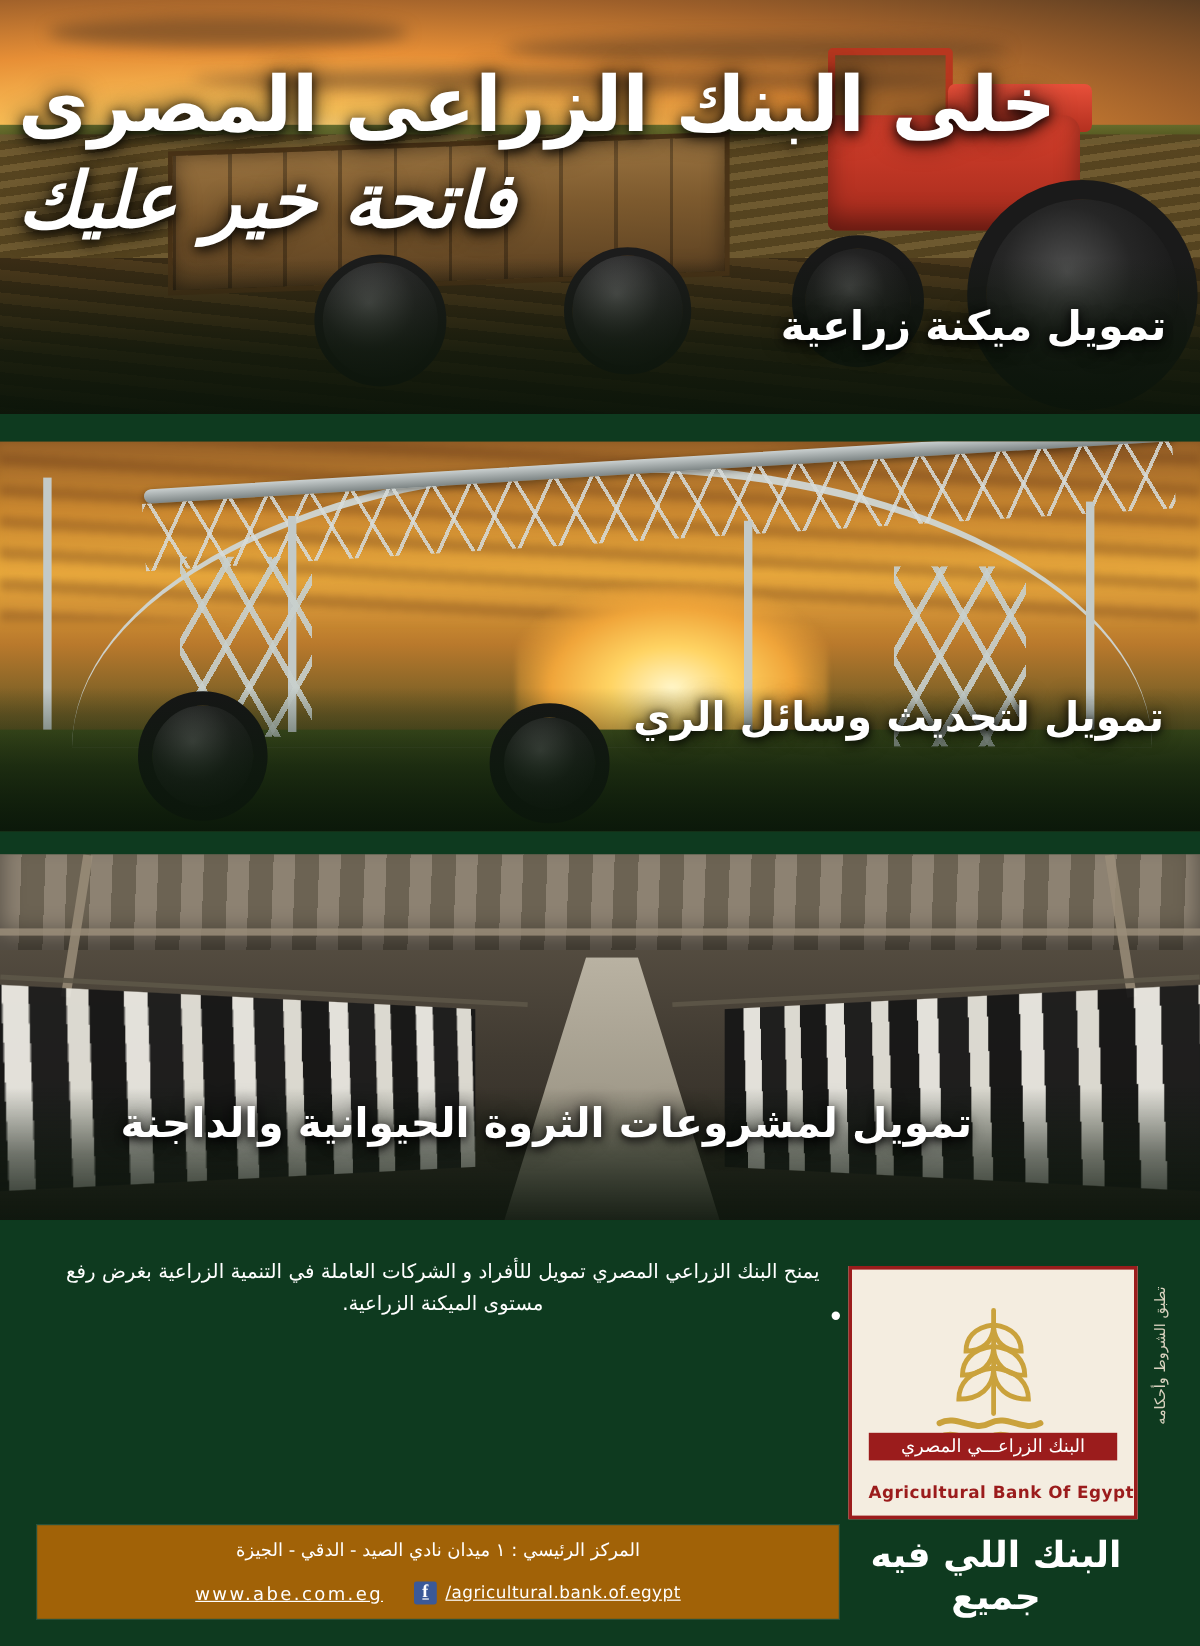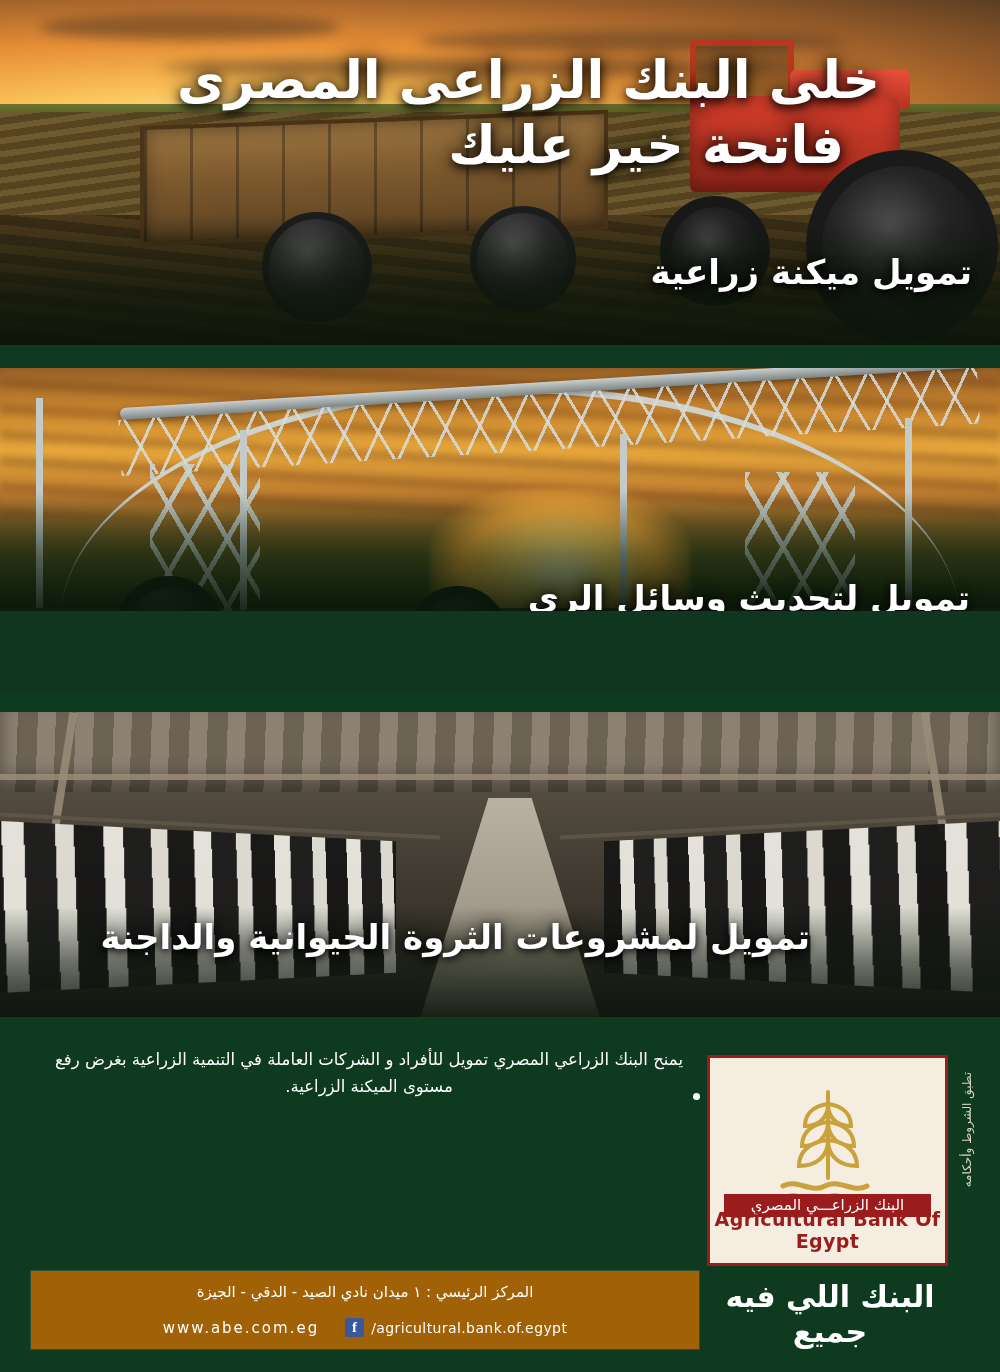--- a/index.html
+++ b/index.html
@@ -101,21 +101,21 @@
     background: radial-gradient(circle at 42% 38%, #4a4a4a 0%, #232323 40%, #0d0d0d 100%);
     border: 11px solid #181818;
   }
   .p1-dark {
     position:absolute; left:0; bottom:0; width:1000px; height:130px;
     background: linear-gradient(to bottom, rgba(15,25,12,0) 0%, rgba(12,22,10,.75) 60%, rgba(10,20,9,.95) 100%);
   }
 
   
   .panel2 {
-    position:absolute; left:0; top:368px; width:1000px; height:243px;
+    position:absolute; left:0; top:368px; width:1000px; height:325px;
     overflow:hidden;
     background: linear-gradient(to bottom, #8f5a23 0%, #c8862c 18%, #e8a93a 34%, #b9792c 52%, #6c5a25 70%, #3d4a1d 88%, #24331a 100%);
   }
   .p2-sun {
     position:absolute; left:430px; top:120px; width:260px; height:170px;
     background: radial-gradient(ellipse at center, #fff6c9 0%, #ffd463 28%, #f0a53a 55%, rgba(200,120,40,0) 78%);
     filter: blur(2px);
   }
   .p2-clouds {
     position:absolute; left:0; top:0; width:1000px; height:150px;
@@ -210,28 +210,28 @@
     font-size: 34px;
     font-weight: bold;
     text-shadow: 0 2px 7px rgba(0,0,0,.95), 0 0 18px rgba(0,0,0,.8);
     letter-spacing: .5px;
     white-space: nowrap;
   }
   .headline {
     position:absolute;
     right: 120px;
     color:#ffffff;
-    font-size: 52px;
+    font-size: 64px;
     font-weight: bold;
     line-height: 1.25;
-    text-align: right;
+    text-align: left;
     text-shadow: 0 3px 10px rgba(0,0,0,.95), 0 0 22px rgba(0,0,0,.85);
     white-space: nowrap;
   }
-  .headline .l2 { display:block; margin-right: 36px; }
+  .headline .l2 { display:block; margin-right: 36px; font-style: italic; }
 
   
   .bottom {
     position:absolute; left:0; top:1017px; width:1000px; height:355px;
     background: #0e3a1f;
   }
   .logo-box {
     position:absolute; right: 52px; top: 38px;
     width: 235px; height: 205px;
     background: #f4ede0;
@@ -246,23 +246,22 @@
     text-align:center;
     color:#ffffff;
     background:#9b1c1c;
     margin: 12px 14px;
     font-size: 15px;
     padding: 2px 0 3px;
     letter-spacing:1px;
   }
   .logo-name-en {
     position:absolute; left:0; right:0; bottom:11px;
-    text-align:center;
     color:#9b1c1c;
-    font-size: 19px;
+    font-size: 14px;
     font-weight: bold;
     letter-spacing: .4px;
   }
   .slogan {
     position:absolute; right: 60px; top: 262px;
     width: 220px; text-align:center;
     color:#ffffff; font-size: 30px; font-weight:bold;
     letter-spacing:1px;
     direction: rtl;
   }
@@ -304,20 +303,21 @@
     color:#ffffff;
   }
   .contact .addr {
     position:absolute; top:12px; left:0; right:0;
     text-align:center; font-size: 15px; letter-spacing:.5px;
   }
   .contact .row2 {
     position:absolute; bottom: 12px; left:0; right:0;
     display:flex; justify-content:center; align-items:center; gap: 26px;
     direction: ltr;
+    text-decoration: underline;
   }
   .contact .web { font-size: 15px; letter-spacing: 2px; }
   .fb {
     display:flex; align-items:center; gap:7px; font-size: 14px; letter-spacing: .4px;
   }
   .fb .fbicon {
     width:19px; height:19px; background:#3b5998; color:#fff;
     font-weight:bold; font-size:15px; line-height:19px;
     text-align:center; font-family:"Liberation Serif", serif;
     border-radius:2px;

